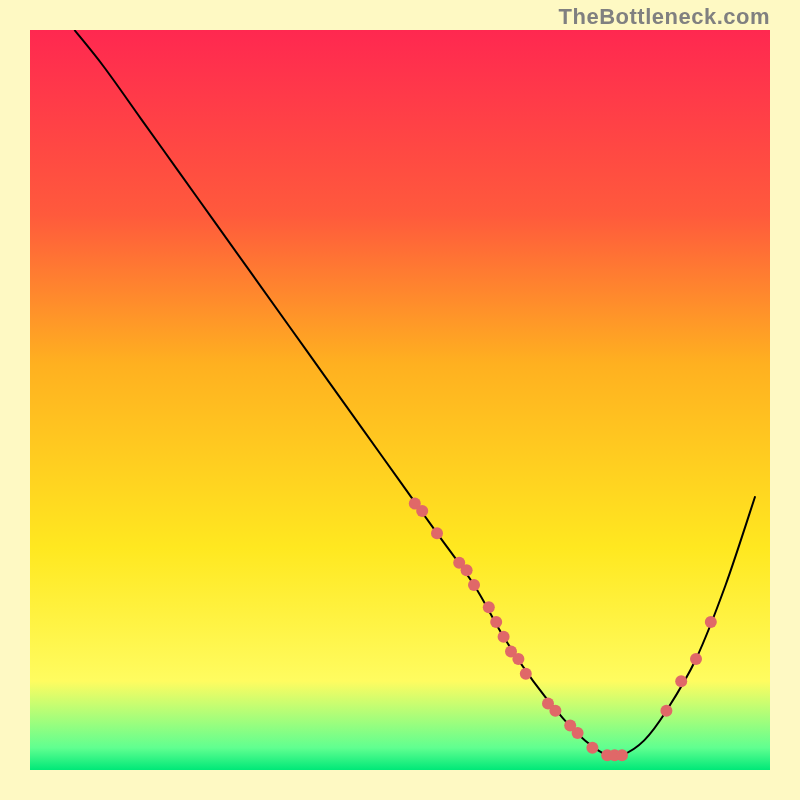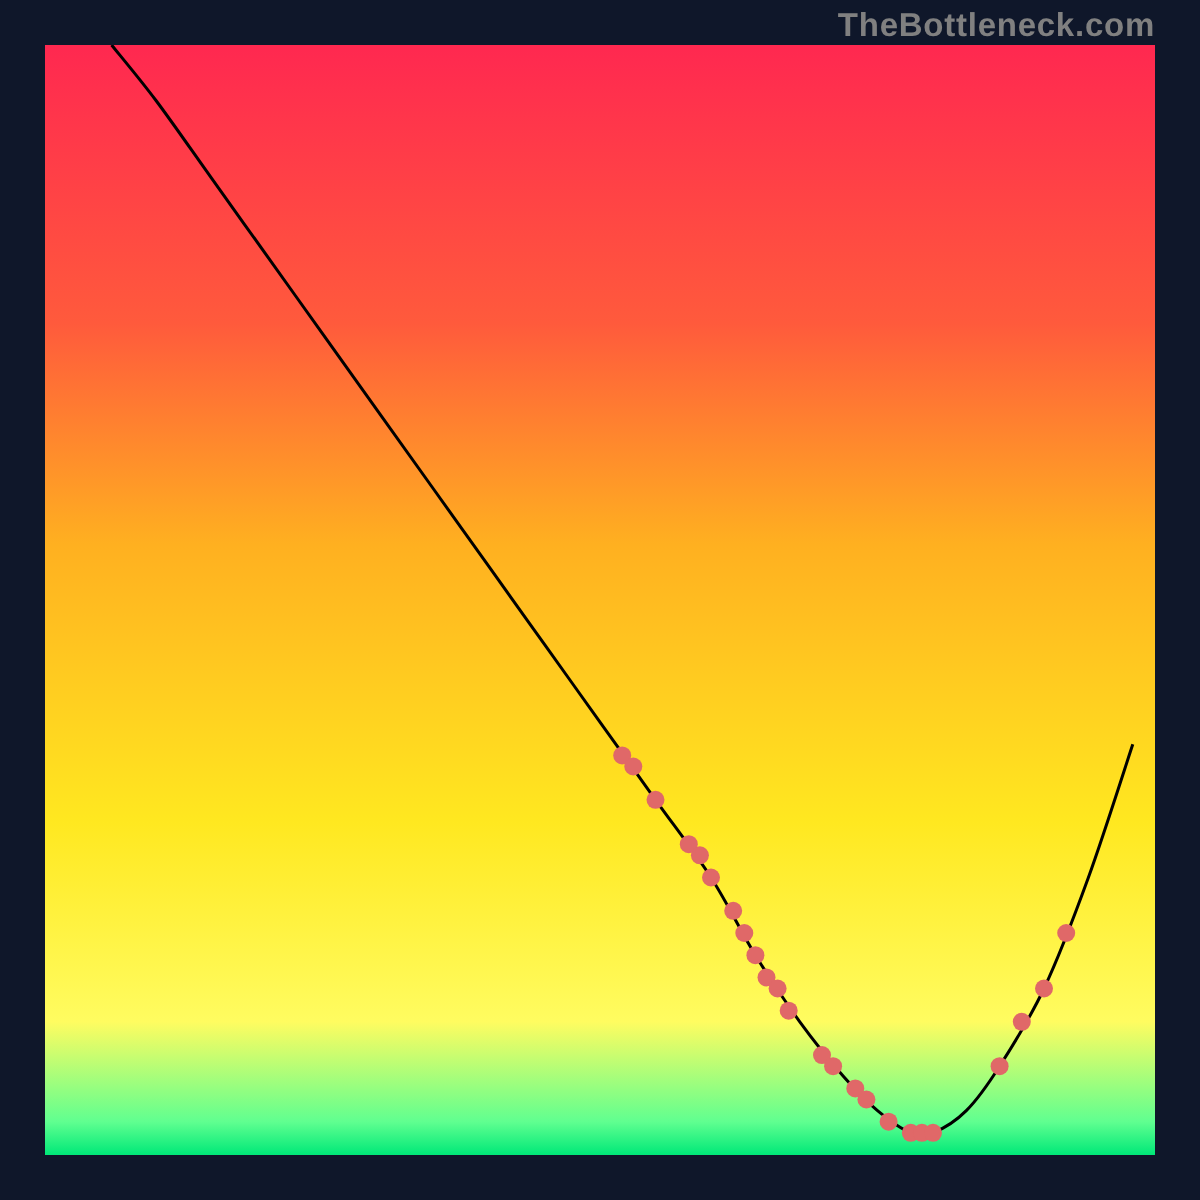--- a/index.html
+++ b/index.html
@@ -1,17 +1,17 @@
 <!DOCTYPE html>
 <html><head>
 <meta charset="utf-8">
 <style>
   * { margin: 0; padding: 0; box-sizing: border-box; }
   html, body { width: 800px; height: 800px; overflow: hidden; background: #000; }
-  .chart-container { position: relative; width: 800px; height: 800px; background: #0f172a; }
+  .chart-container { position: relative; width: 800px; height: 800px; background: #fef9c3; }
   .plot-area { position: absolute; left: 30px; top: 30px; width: 740px; height: 740px; }
   .watermark { position: absolute; top: 4px; right: 30px; font-family: Arial, sans-serif; font-size: 22px; font-weight: bold; color: #808080; letter-spacing: 0.5px; }
   svg { display: block; }
 </style>
 </head>
 <body>
 
 <div class="chart-container">
   <div class="watermark">TheBottleneck.com</div>
   <div class="plot-area">

